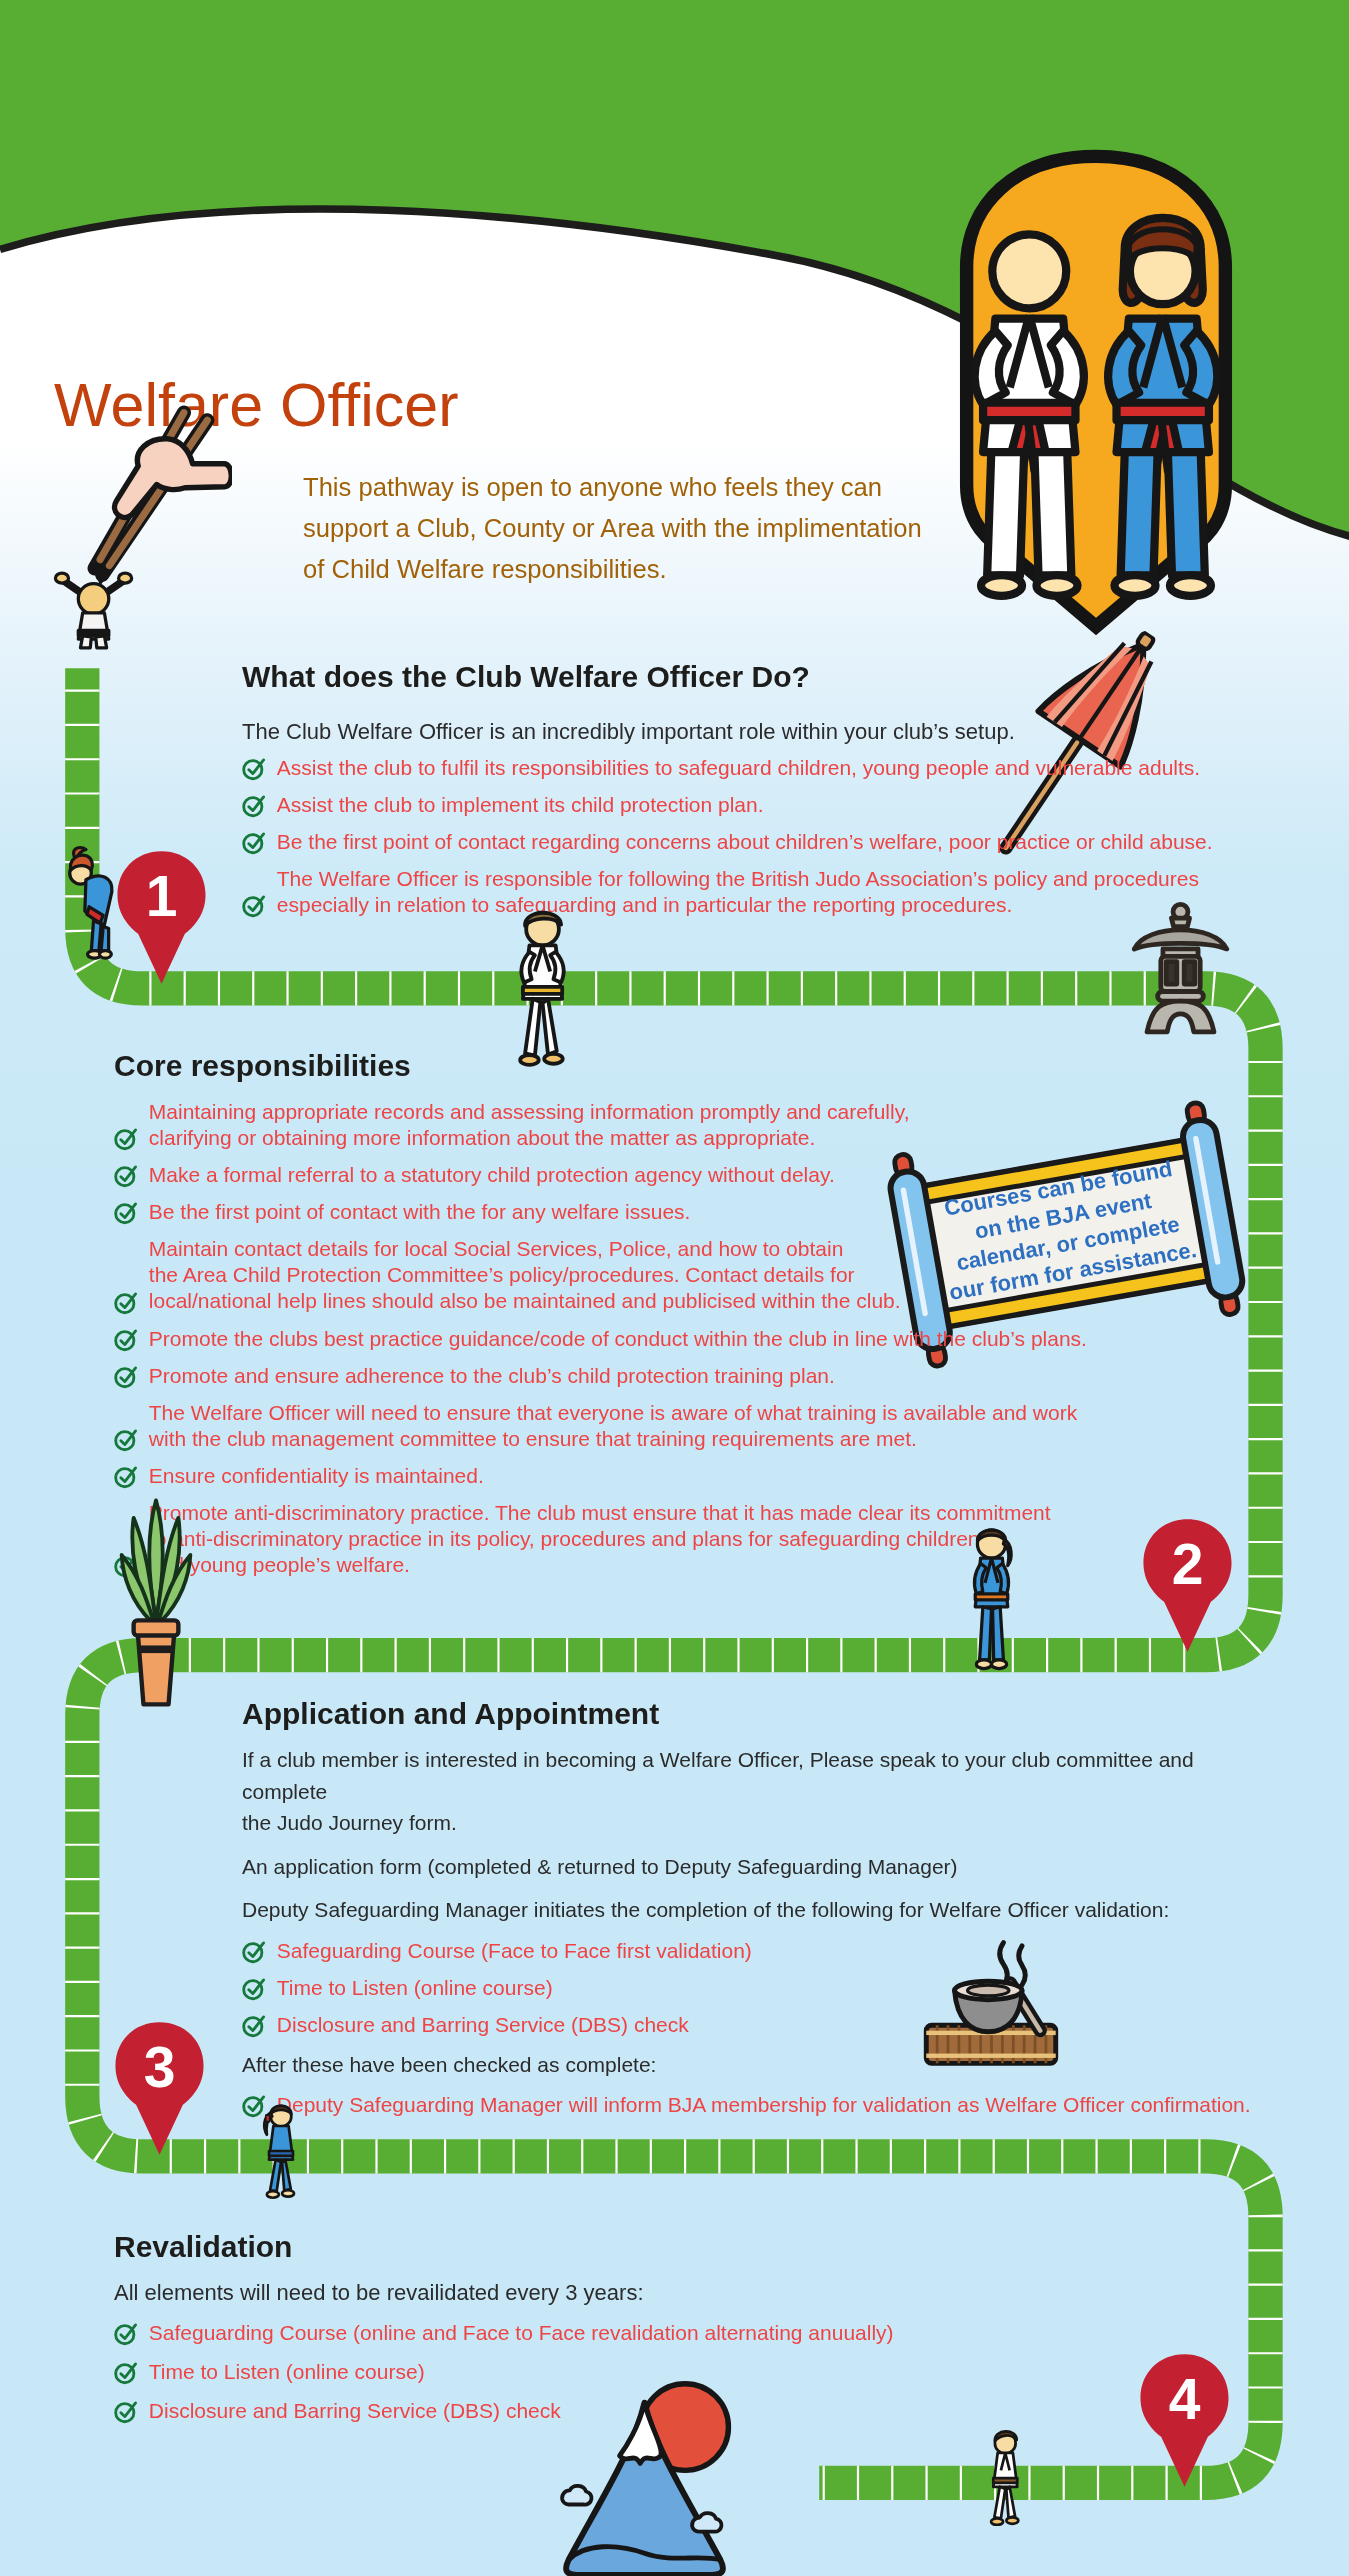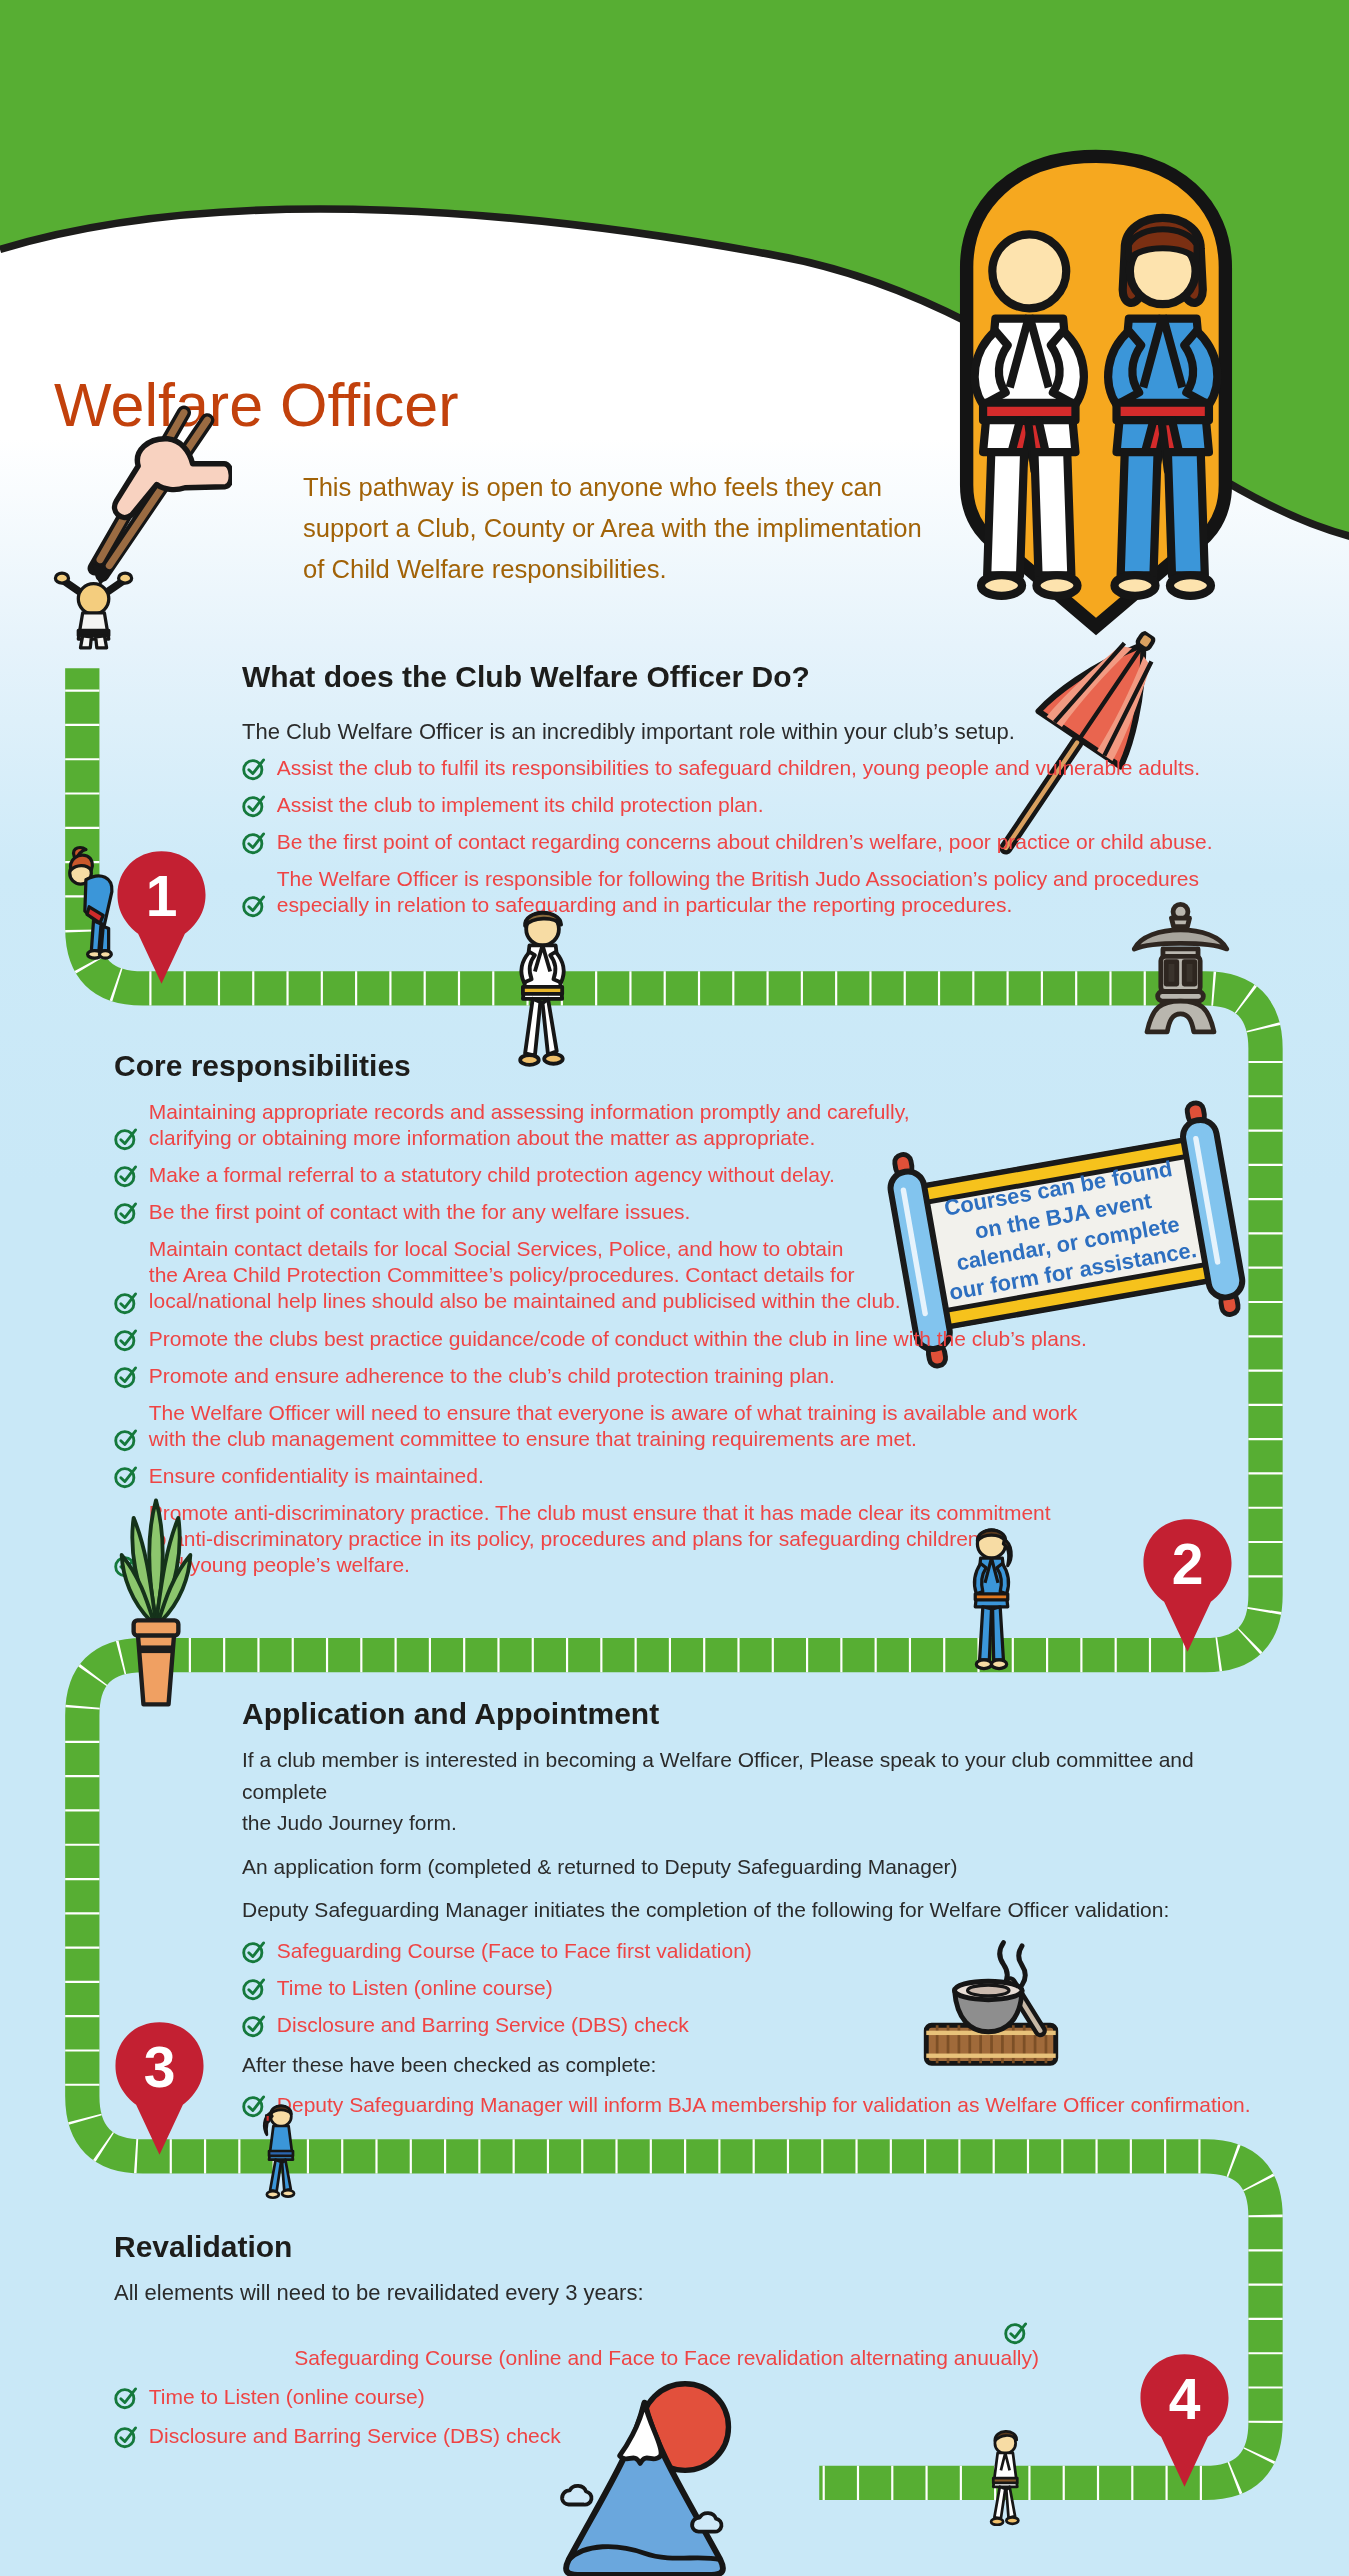--- a/index.html
+++ b/index.html
@@ -449,21 +449,21 @@
     <path d="M54,106 L64,160 L52,163 L48,112 Z" fill="#3b96d9"></path>
     <ellipse cx="31" cy="170" rx="11" ry="6" fill="#f7dca4"></ellipse>
     <ellipse cx="59" cy="168" rx="11" ry="6" fill="#f7dca4"></ellipse>
   </g>
 </svg>
 
 <div class="abs" style="left:114px;top:2230px;width:925px;">
   <div class="h2" style="margin-bottom:15.2px;">Revalidation</div>
   <div class="lead" style="margin-bottom:13px;">All elements will need to be revailidated every 3 years:</div>
 
-  <div class="check-item" style="margin-bottom:13px;flex-direction:column;">
+  <div class="check-item" style="margin-bottom:13px;">
     <svg class="chk" viewBox="0 0 44 44">
         <circle cx="19" cy="24" r="16" fill="none" stroke="#15793c" stroke-width="5"></circle>
         <path d="M12 24 L19 31 L38 7" fill="none" stroke="#15793c" stroke-width="5" stroke-linecap="round" stroke-linejoin="round"></path>
       </svg>
     <div class="txt">
         <div>Safeguarding Course (online and Face to Face revalidation alternating anuually)</div>
       </div>
   </div>
   <div class="check-item" style="margin-bottom:13px;">
     <svg class="chk" viewBox="0 0 44 44">

